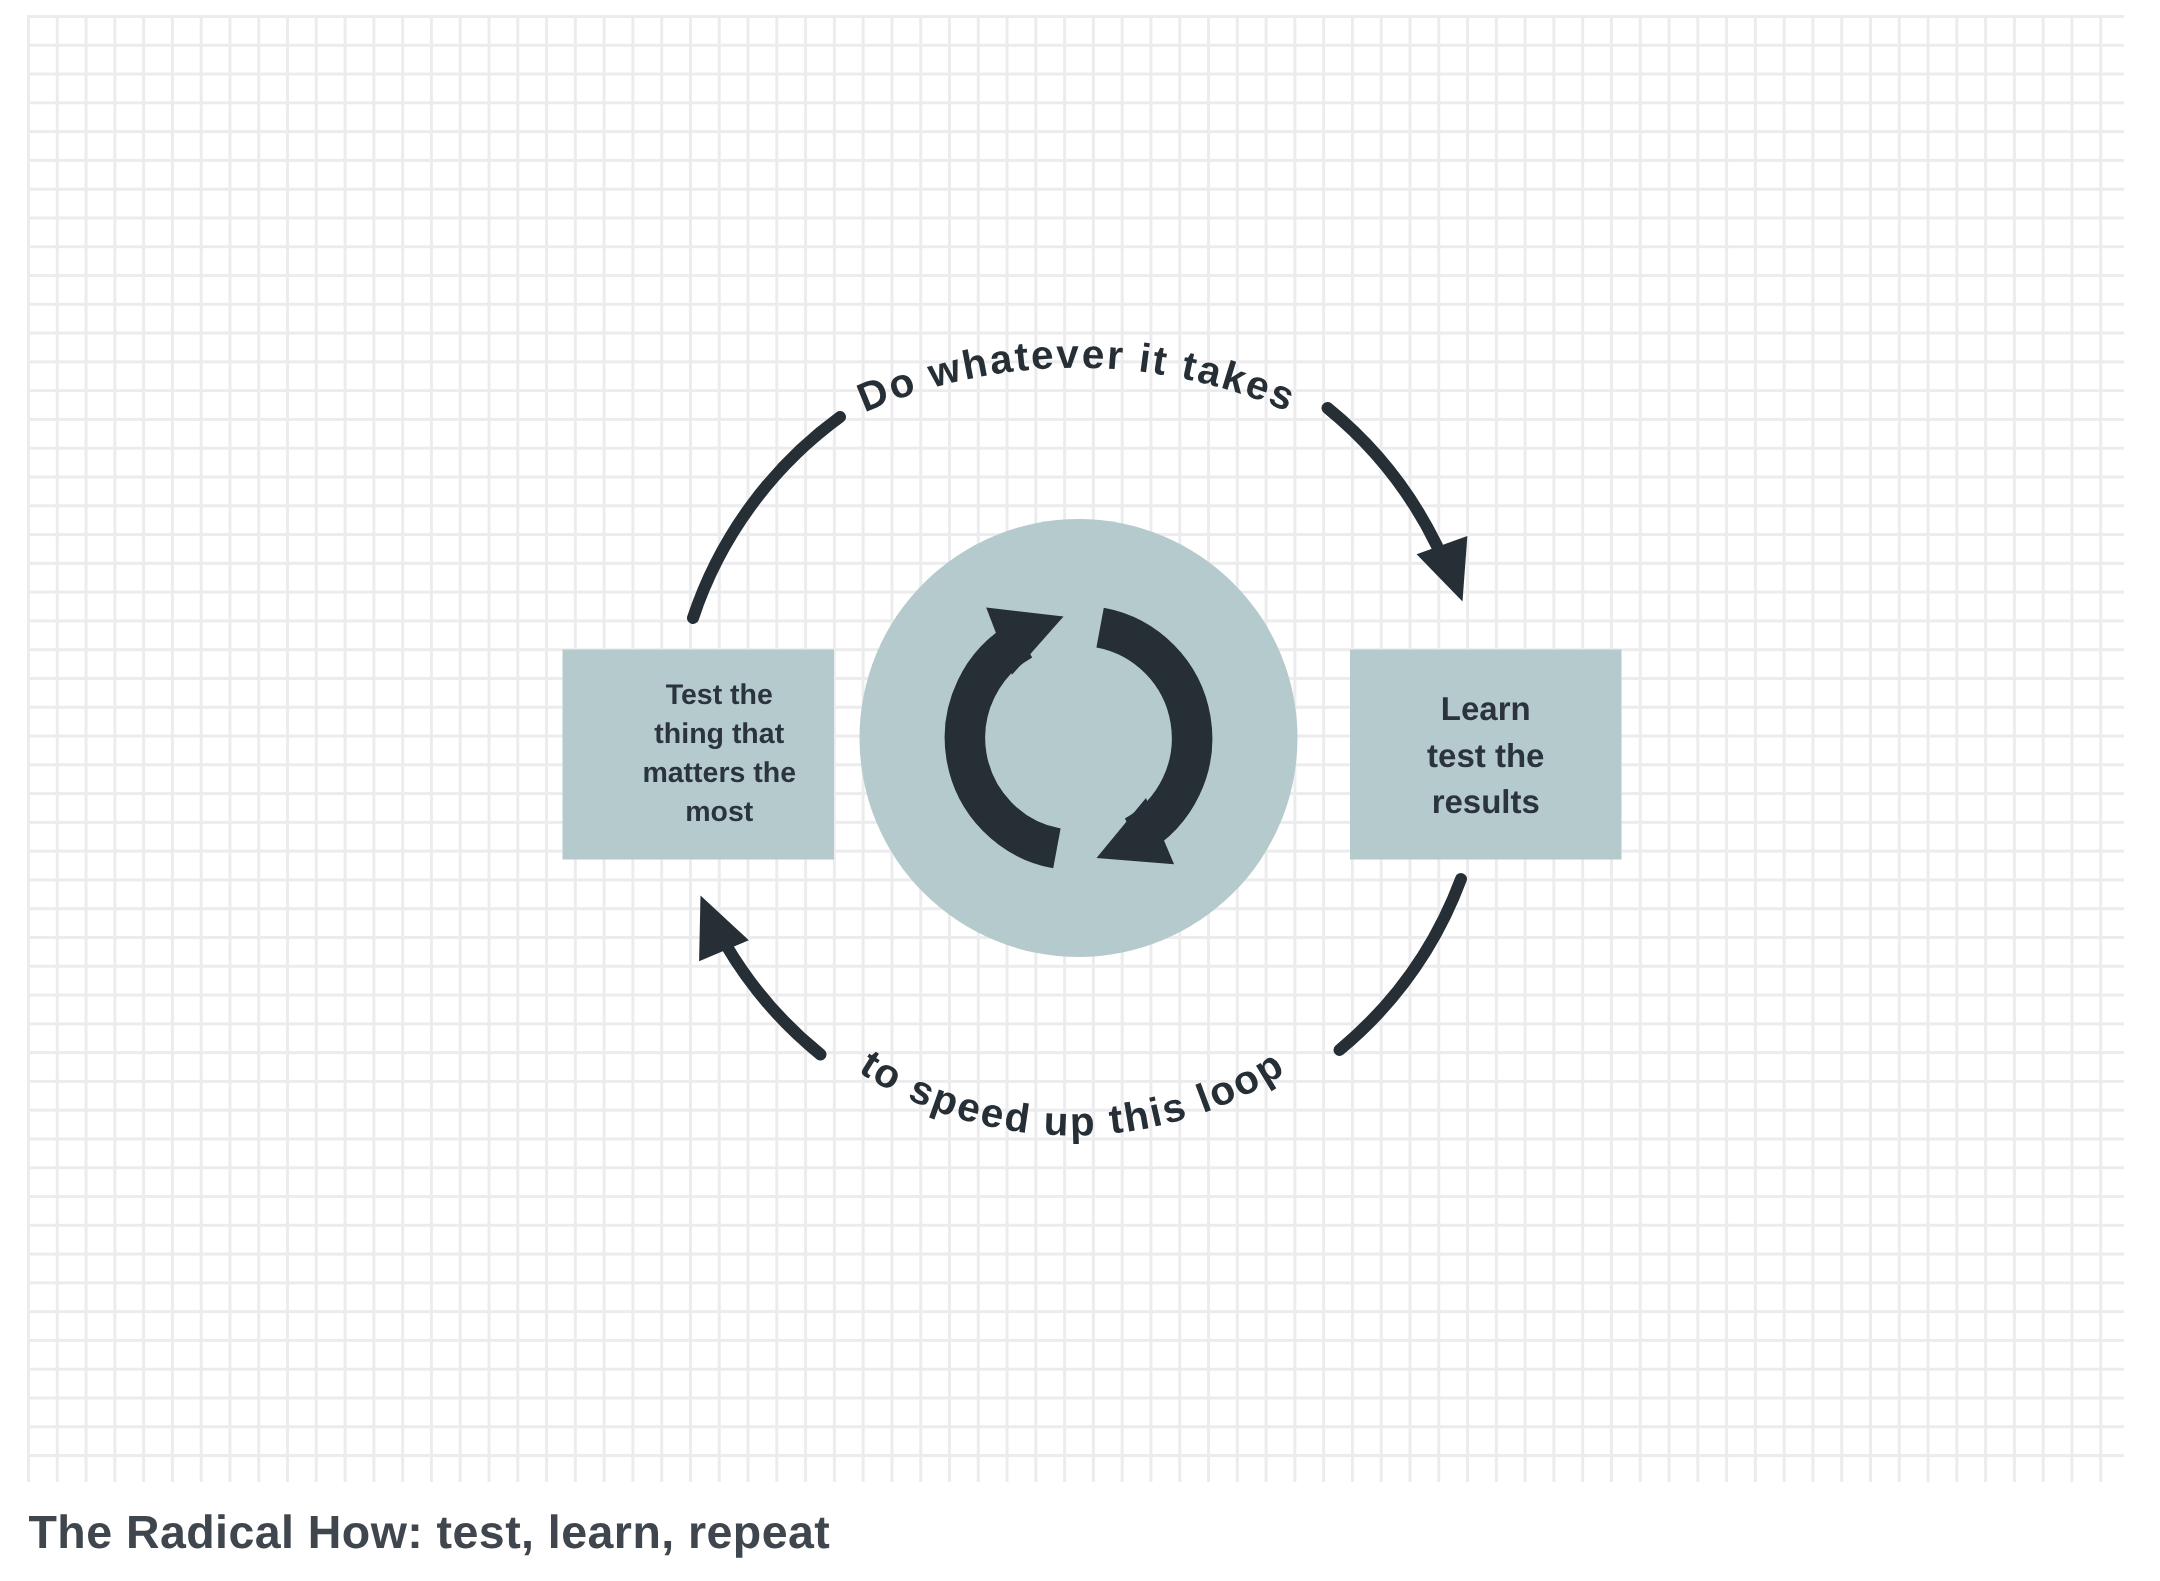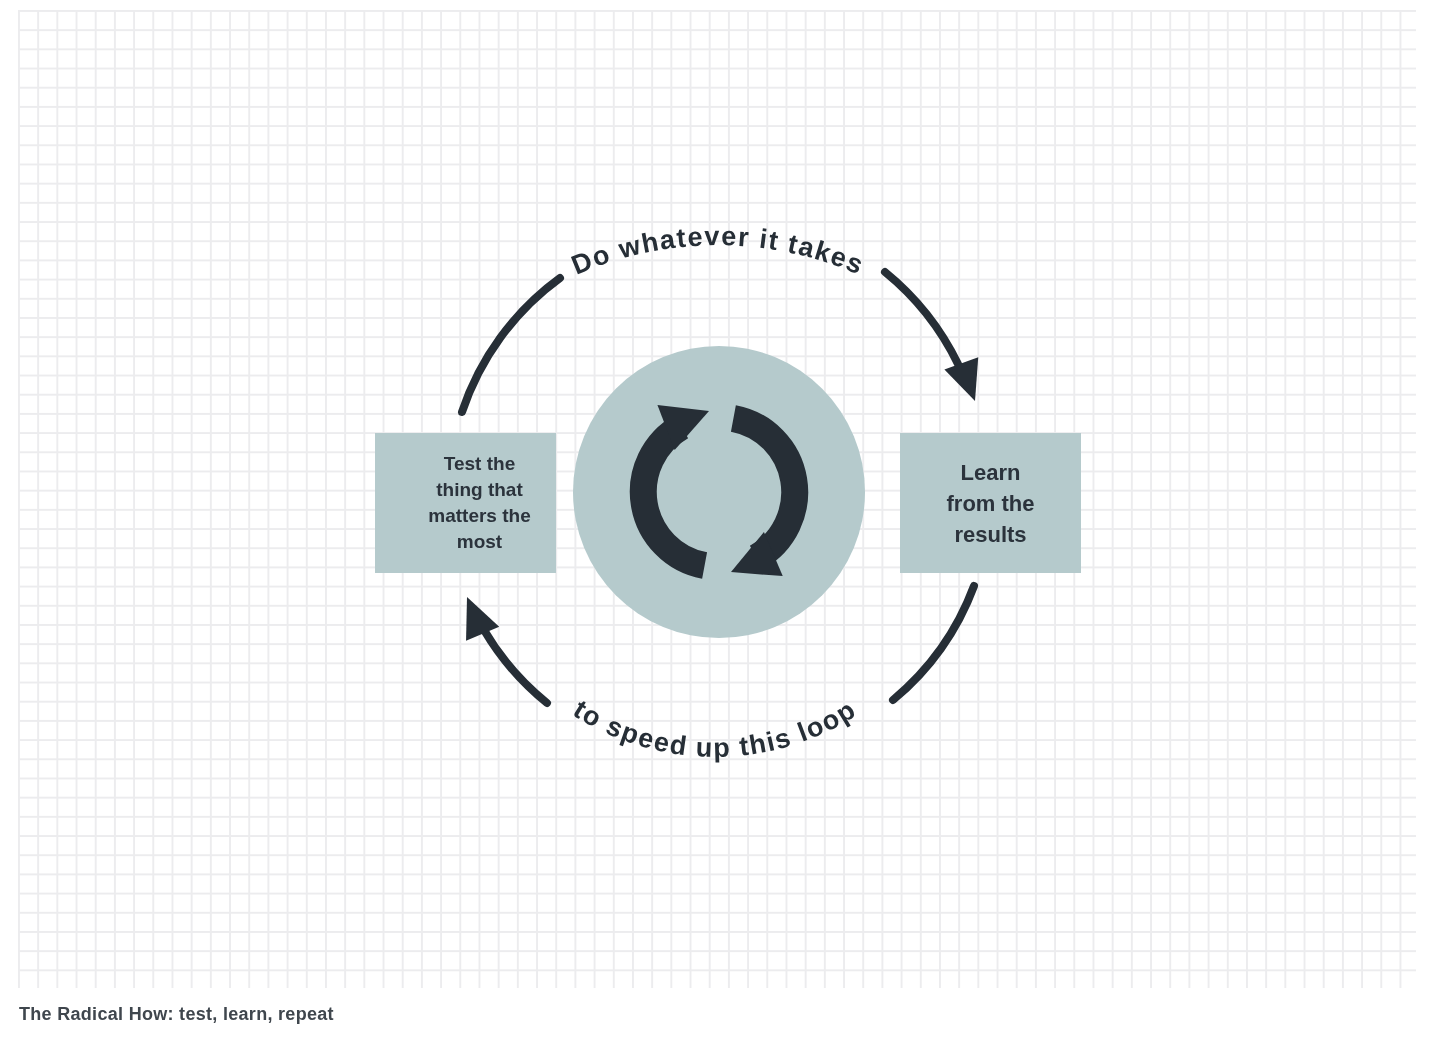--- a/index.html
+++ b/index.html
@@ -50,21 +50,21 @@
     text-align:center;
     color:var(--box-text,#2b333c);
     font-weight:bold;
   }
   .box .box-label{white-space:pre-line;}
   .box-left{left:375px;font-size:19px;line-height:26px;padding-left:28px;}
   .box-right{left:900px;font-size:22px;line-height:31px;}
   .caption{
     position:absolute;
     left:19px;top:1004px;
-    font-size:18px;
+    font-size:31px;
     font-weight:bold;
     color:var(--caption-text,#3f464d);
     letter-spacing:0.3px;
   }
 </style>
 </head>
 <body>
 
 <div class="canvas">
 
@@ -111,19 +111,19 @@
 
   <div class="box box-left">
     <span class="box-label">Test the
 thing that
 matters the
 most</span>
   </div>
 
   <div class="box box-right">
     <span class="box-label">Learn
-from the
+test the
 results</span>
   </div>
 
   <div class="caption">The Radical How: test, learn, repeat</div>
 
 </div>
 
 </body></html>

